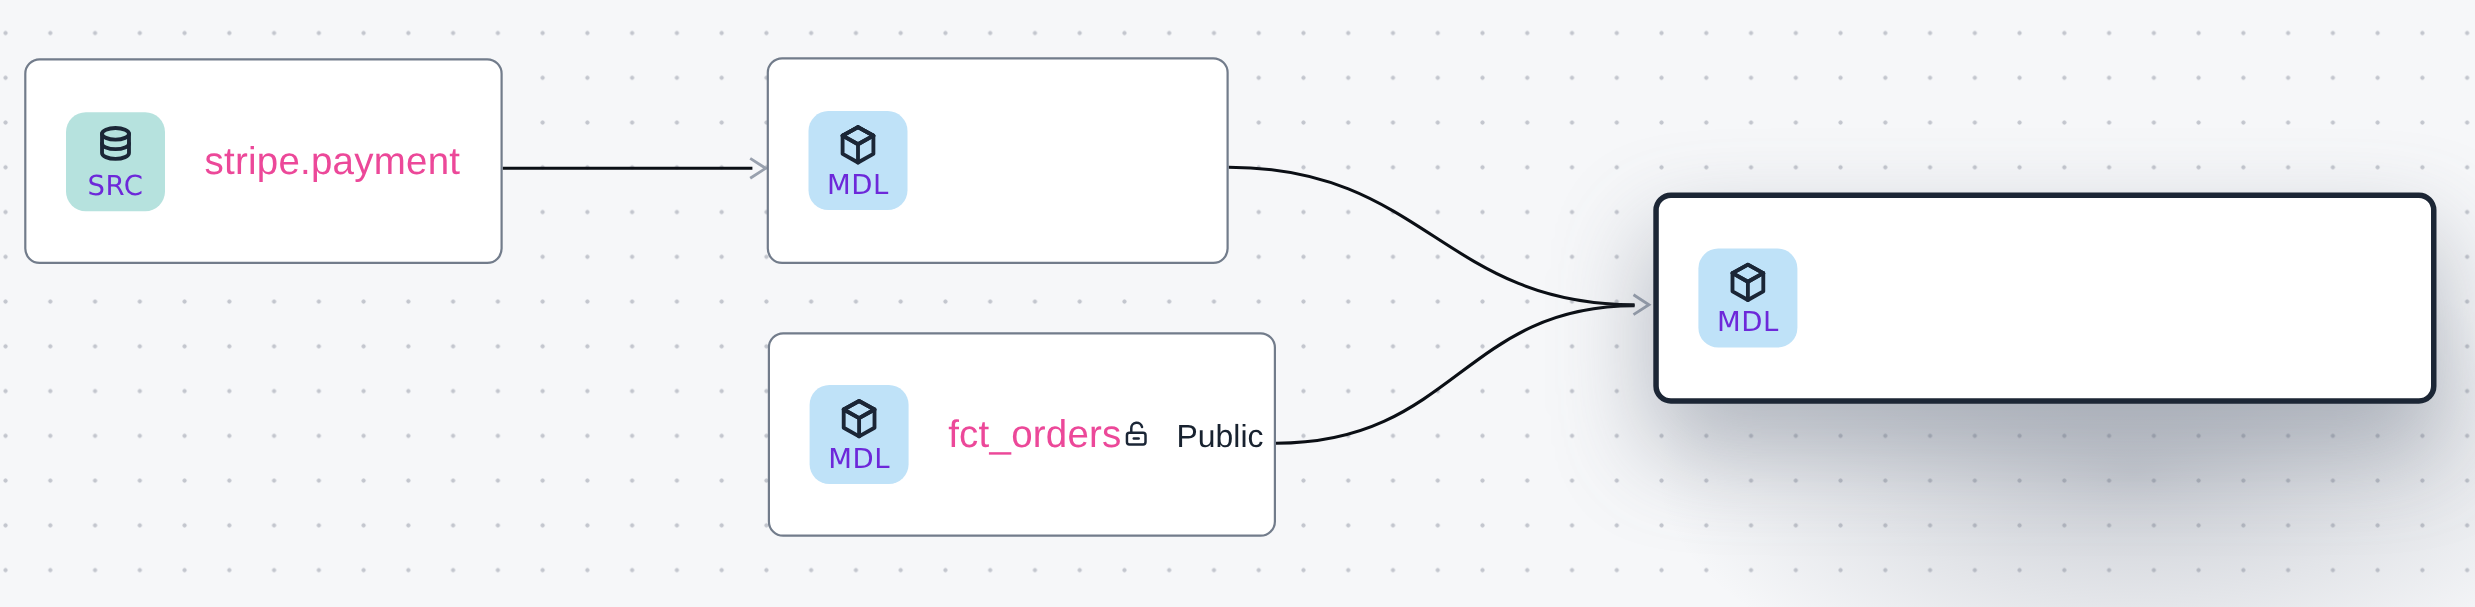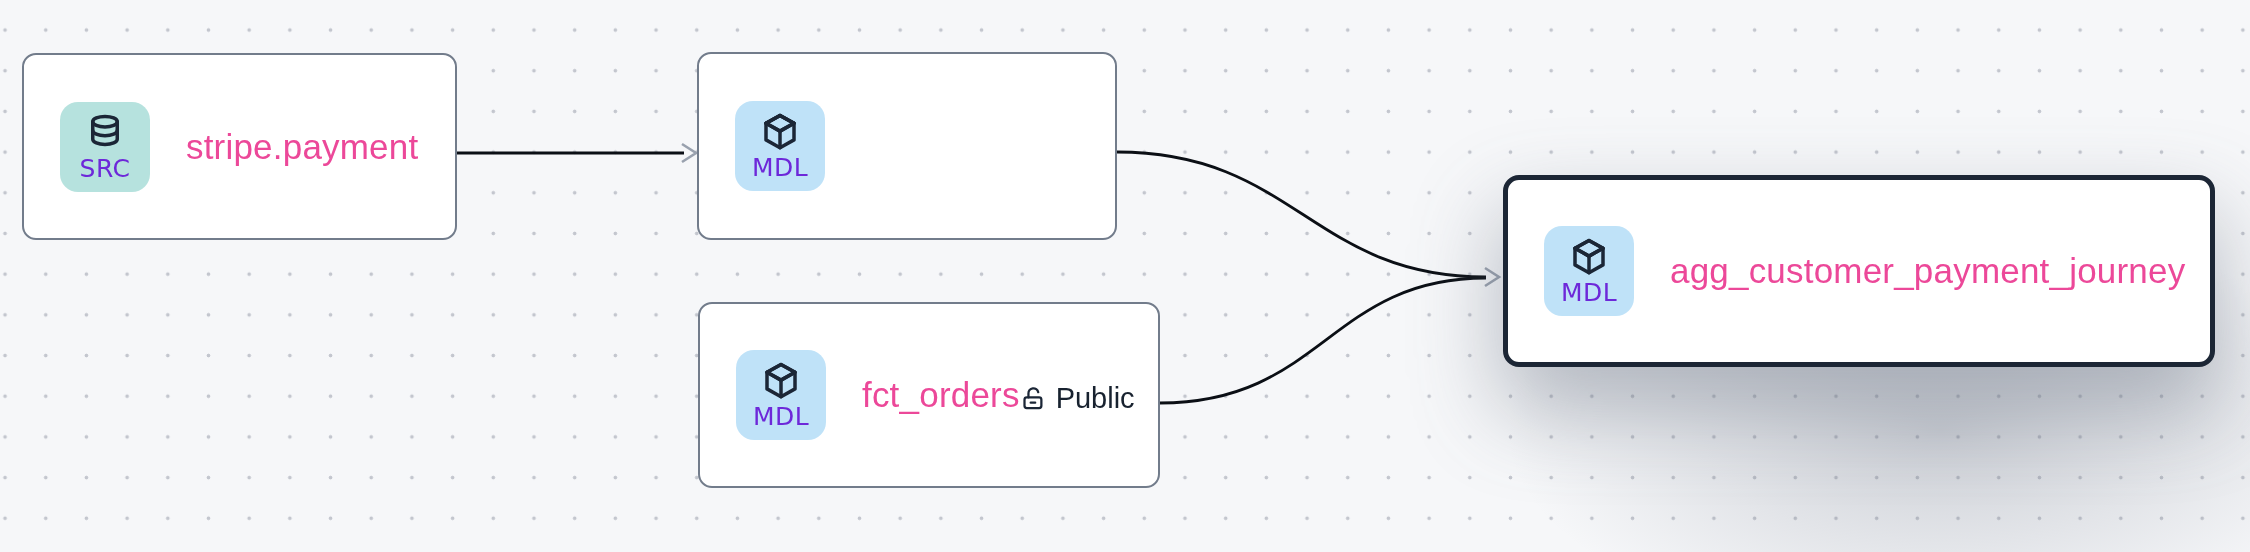--- a/index.html
+++ b/index.html
@@ -92,22 +92,22 @@
 
   .node-label {
     font-size: 35px;
     color: #ec4899;
     white-space: nowrap;
     letter-spacing: 0.2px;
   }
   .label-block { display: flex; flex-direction: row; justify-content: center; }
   .access-row {
     display: flex;
-    align-items: center;
-    gap: 9px;
+    align-items: flex-start;
+    gap: 23px;
     margin-top: 6px;
     color: #18222f;
   }
   .access-row svg { width: 27px; height: 27px; display: block; }
   .access-label { font-size: 29px; color: #18222f; }
 </style>
 </head>
 <body>
 
 <div class="canvas">
@@ -172,16 +172,15 @@
   <div class="node" id="node-agg-journey">
     <div class="badge badge-mdl">
       <svg viewBox="0 0 24 24" fill="none" stroke="#1b2636" stroke-width="2" stroke-linecap="round" stroke-linejoin="round">
         <path d="M12 2.6 L20 7 V16.5 L12 21 L4 16.5 V7 Z"></path>
         <path d="M4 7 L12 11.5 L20 7"></path>
         <path d="M12 2.6 L4 7 L12 11.5 L20 7 Z"></path>
         <path d="M12 11.5 V21"></path>
       </svg>
       <span class="badge-label">MDL</span>
     </div>
-    <div class="node-label">agg_customer_payment_journey</div>
   </div>
 
 </div>
 
 </body></html>

